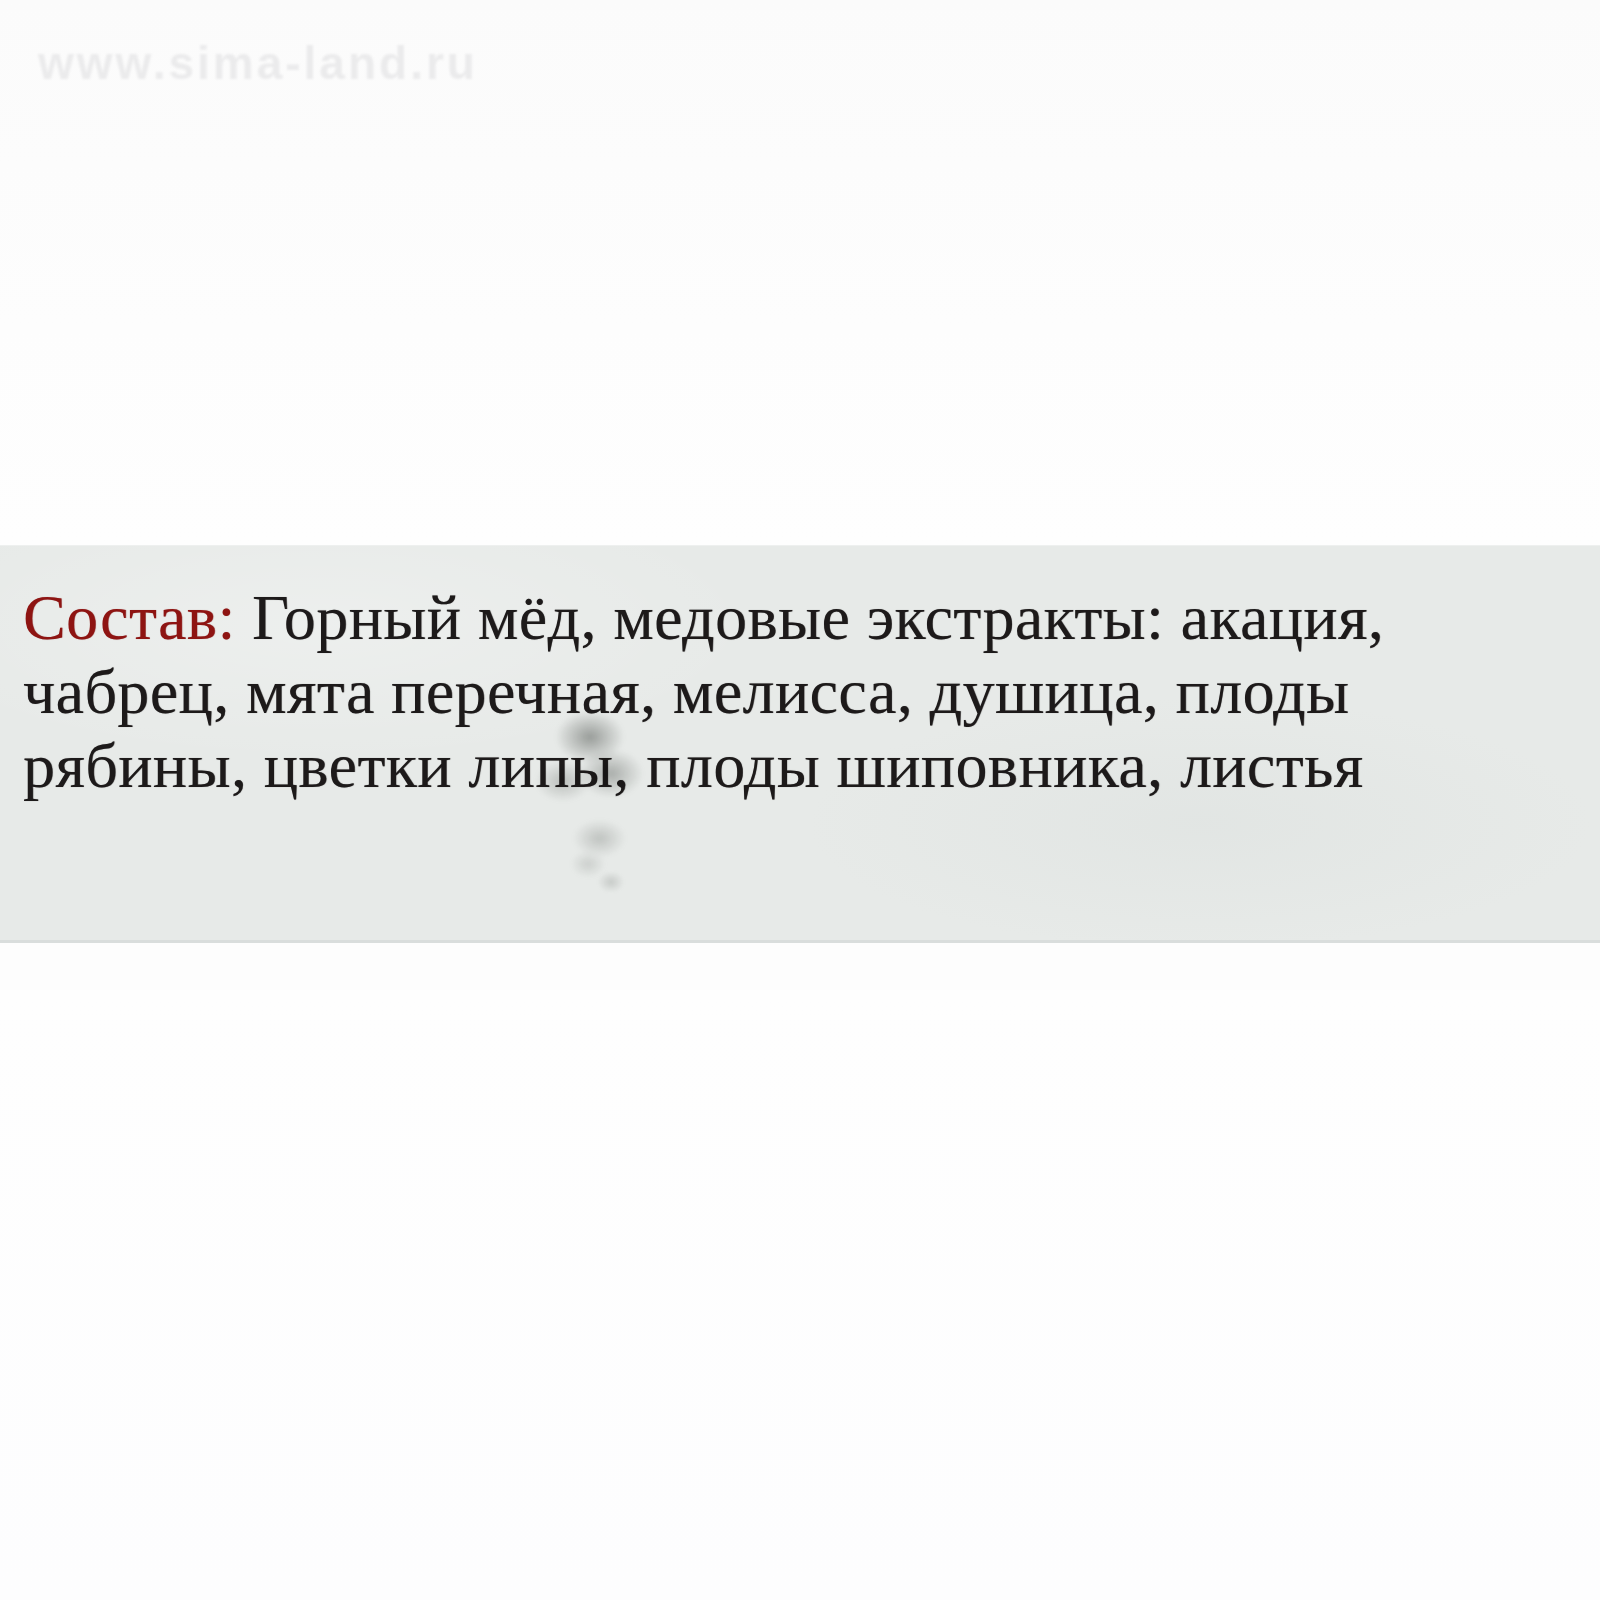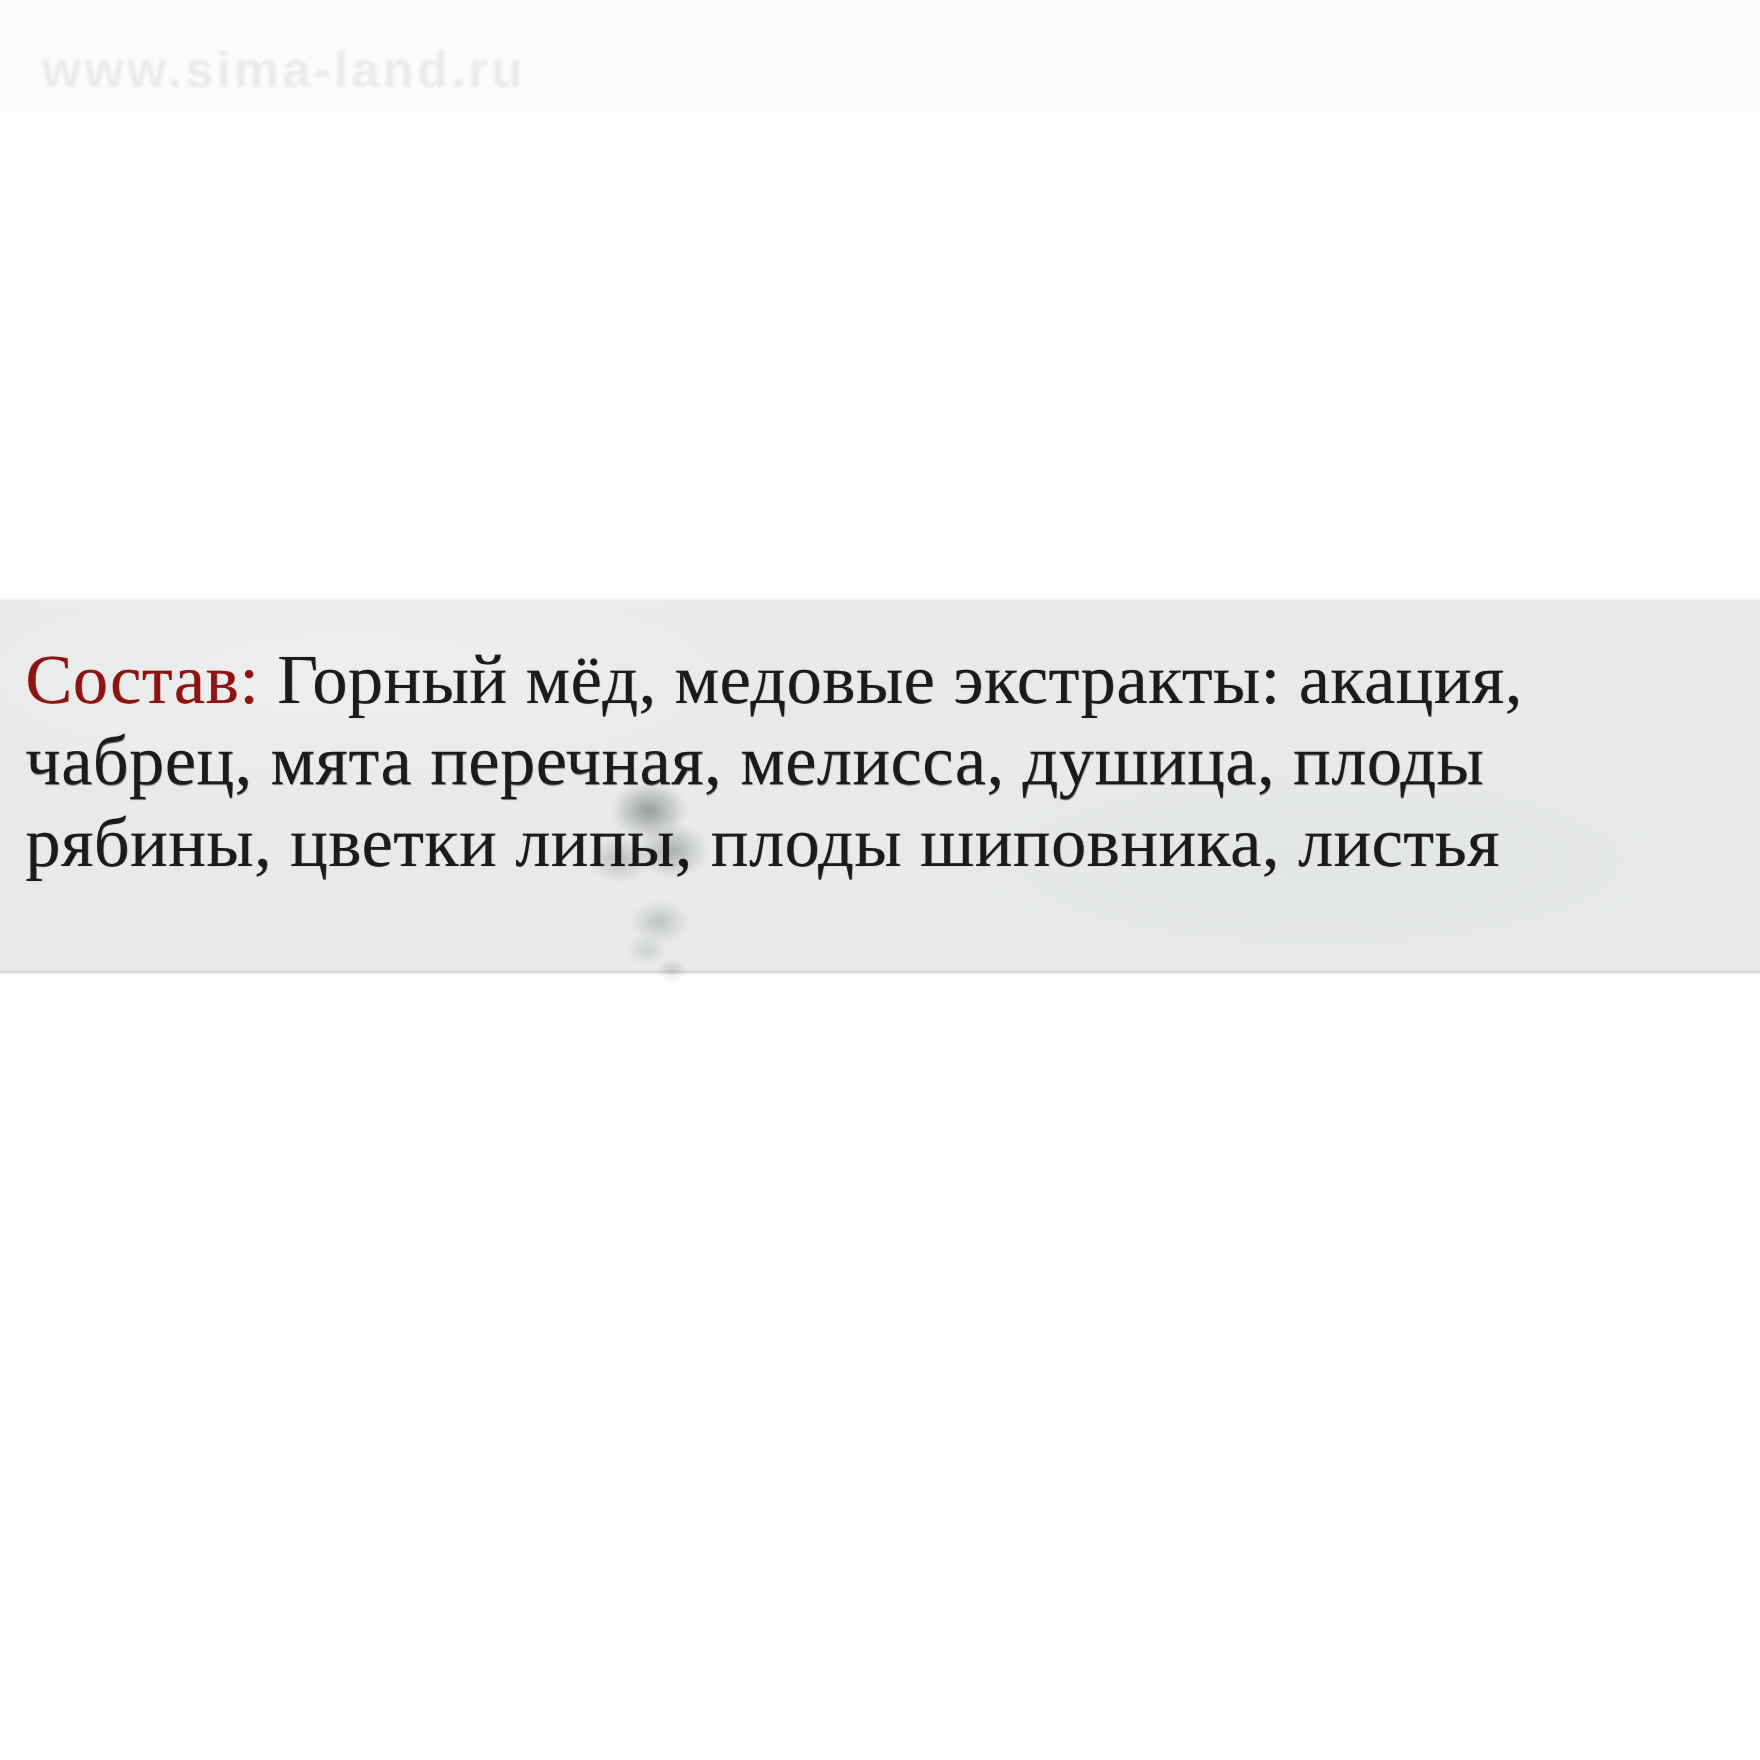--- a/index.html
+++ b/index.html
@@ -41,21 +41,21 @@
     letter-spacing: 3px;
     color: #ebebec;
     filter: blur(1.1px);
     user-select: none;
   }
   .label-band {
     position: absolute;
     left: 0;
     top: 545px;
     width: 1600px;
-    height: 340px;
+    height: 398px;
     background:
       radial-gradient(ellipse 40% 50% at 20% 20%, rgba(255,255,255,0.25), rgba(255,255,255,0) 70%),
       radial-gradient(ellipse 35% 45% at 75% 70%, rgba(210,216,214,0.25), rgba(210,216,214,0) 70%),
       var(--label-background, #e7eae8);
     box-shadow: inset 0 -3px 0 #d9dddc, inset 0 1px 0 #eef0ef;
   }
   .text-block {
     position: absolute;
     left: 23px;
     top: 36px;

